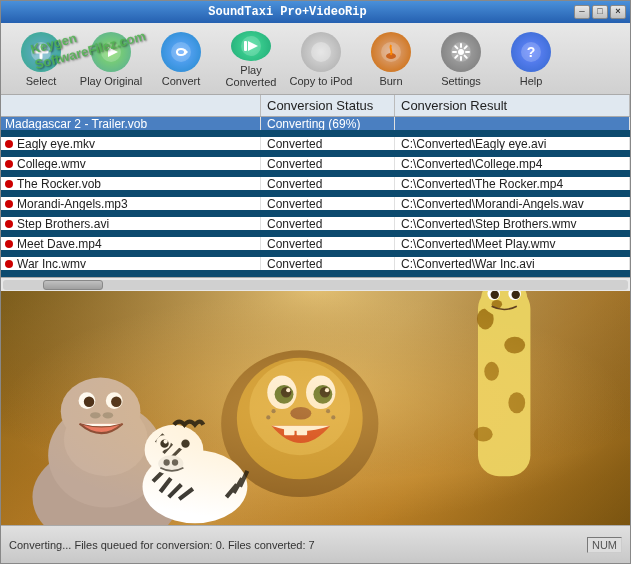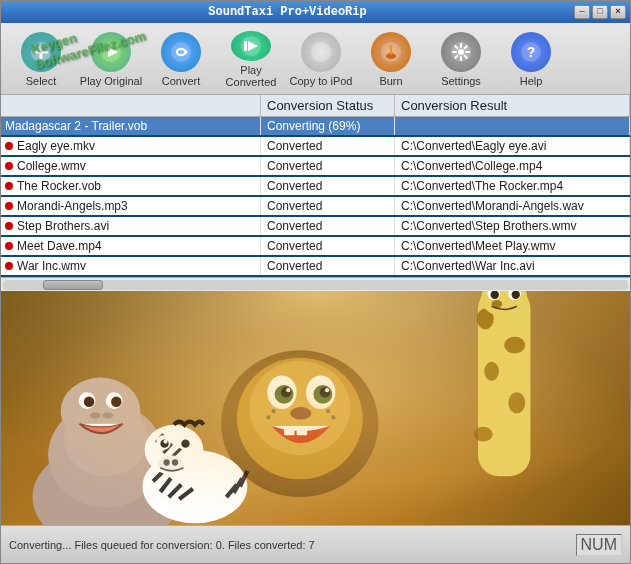--- a/index.html
+++ b/index.html
@@ -137,21 +137,21 @@
     .th {
       padding: 3px 6px;
       font-size: 13px;
       font-weight: normal;
       border-right: 1px solid #bbb;
       color: #222;
     }
     .table-row {
       display: grid;
       grid-template-columns: 260px 134px 1fr;
-      border-bottom: 2px solid #0c4a6e;
+      border-bottom: 7px solid #0c4a6e;
       height: 20px;
     }
     .table-row.active {
       background: #4a7fc1;
       color: white;
     }
     .table-row.active .td {
       color: white;
     }
     .td {
@@ -229,21 +229,21 @@
       height: 38px;
       display: flex;
       align-items: center;
       justify-content: space-between;
       padding: 0 8px;
       font-size: 11px;
       color: #333;
       flex-shrink: 0;
     }
     .status-right {
-      font-size: 16px;
+      font-size: 11px;
       color: #555;
       border: 1px inset #ccc;
       padding: 1px 4px;
       background: #ddd;
     }
   </style>
 </head>
 <body>
 
 <div class="window">

